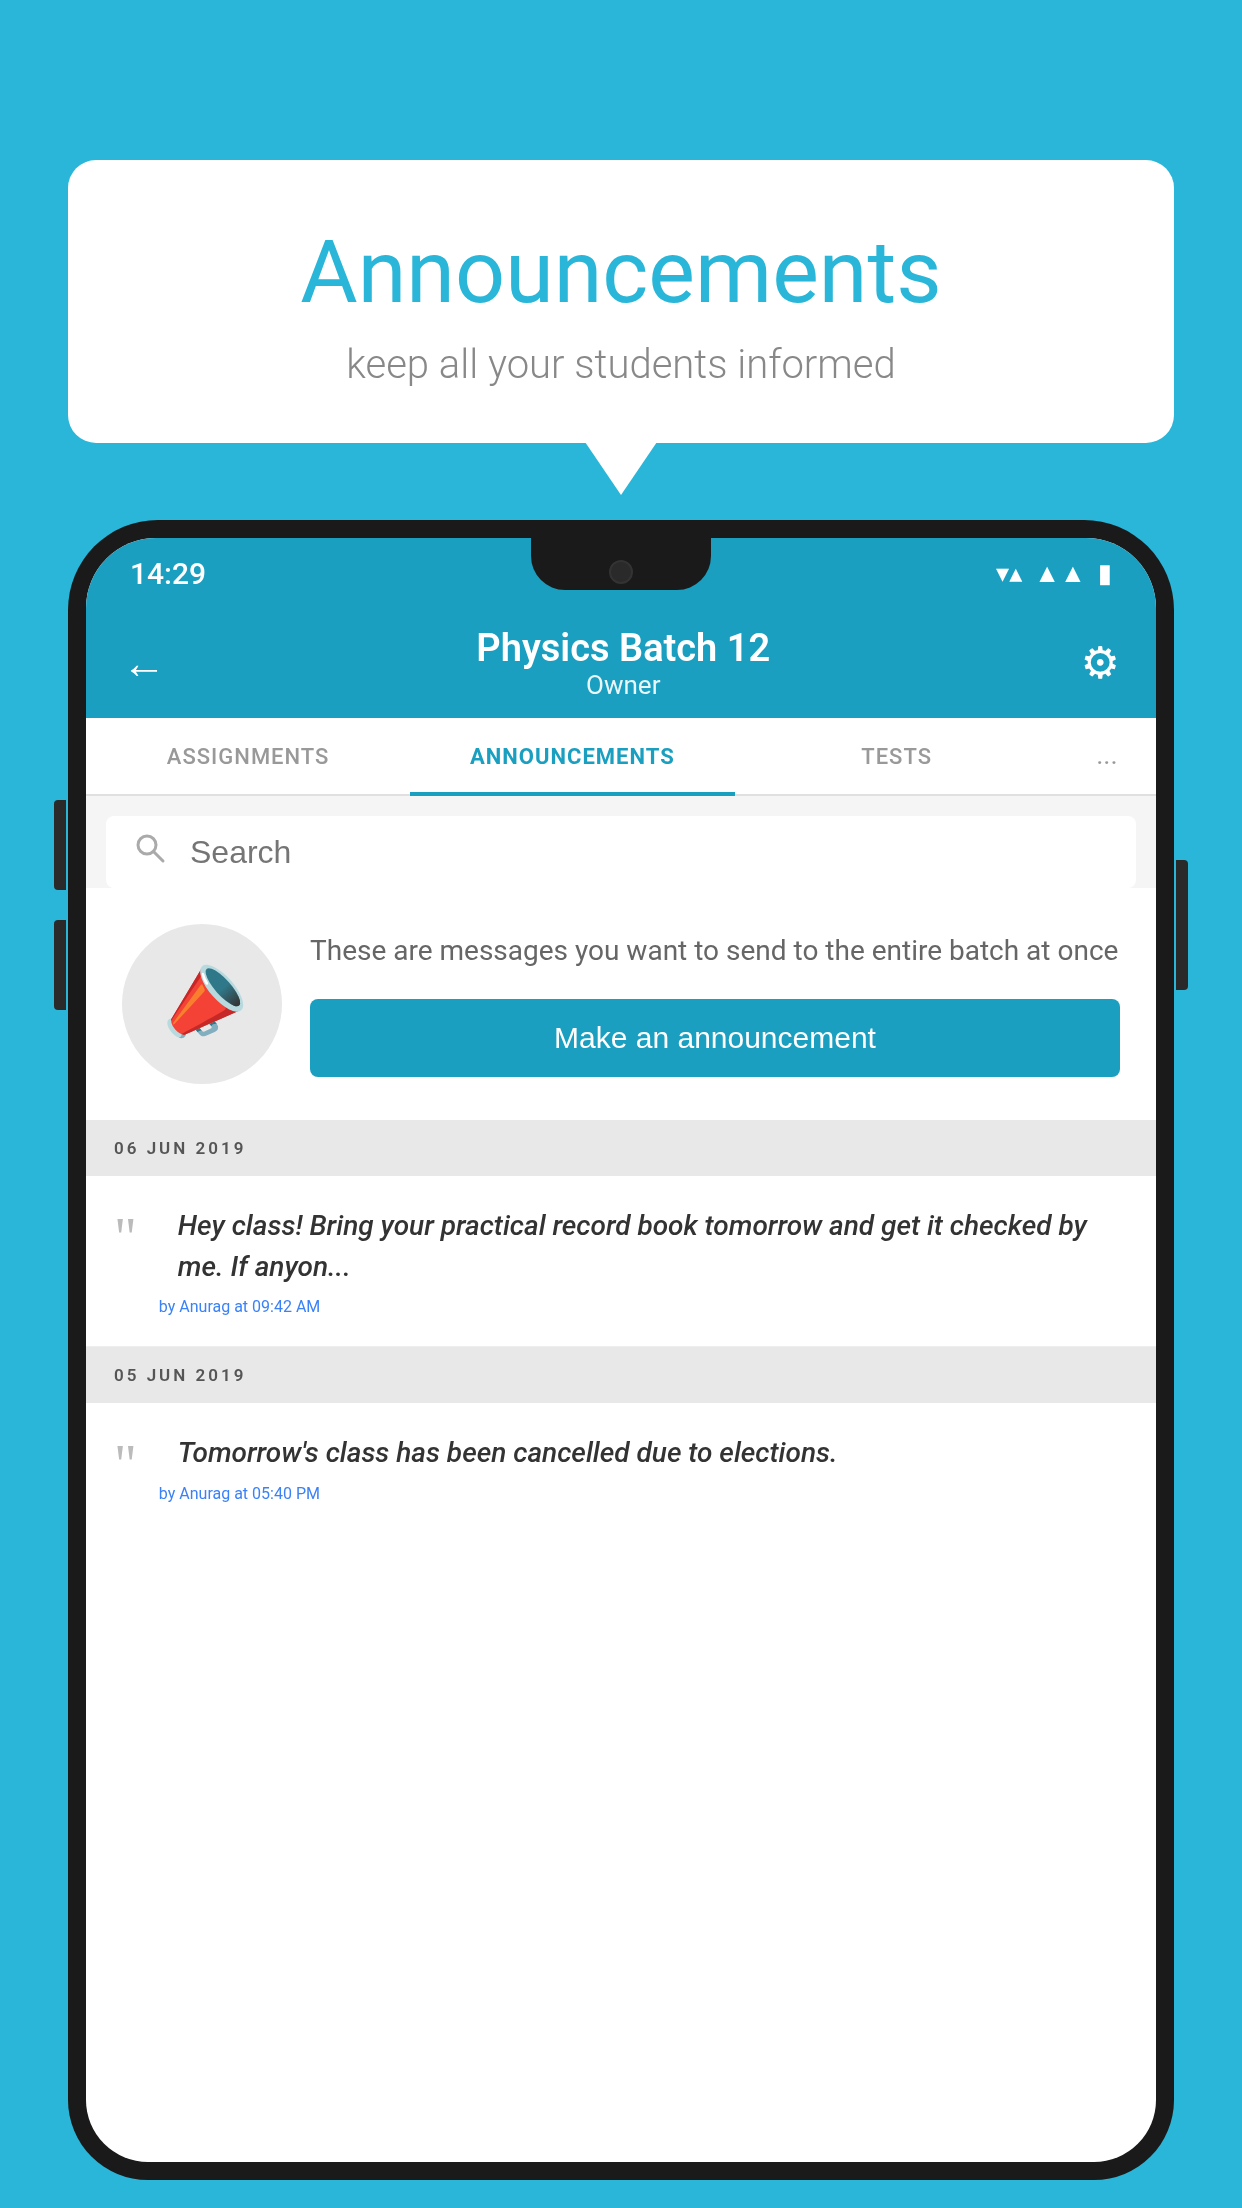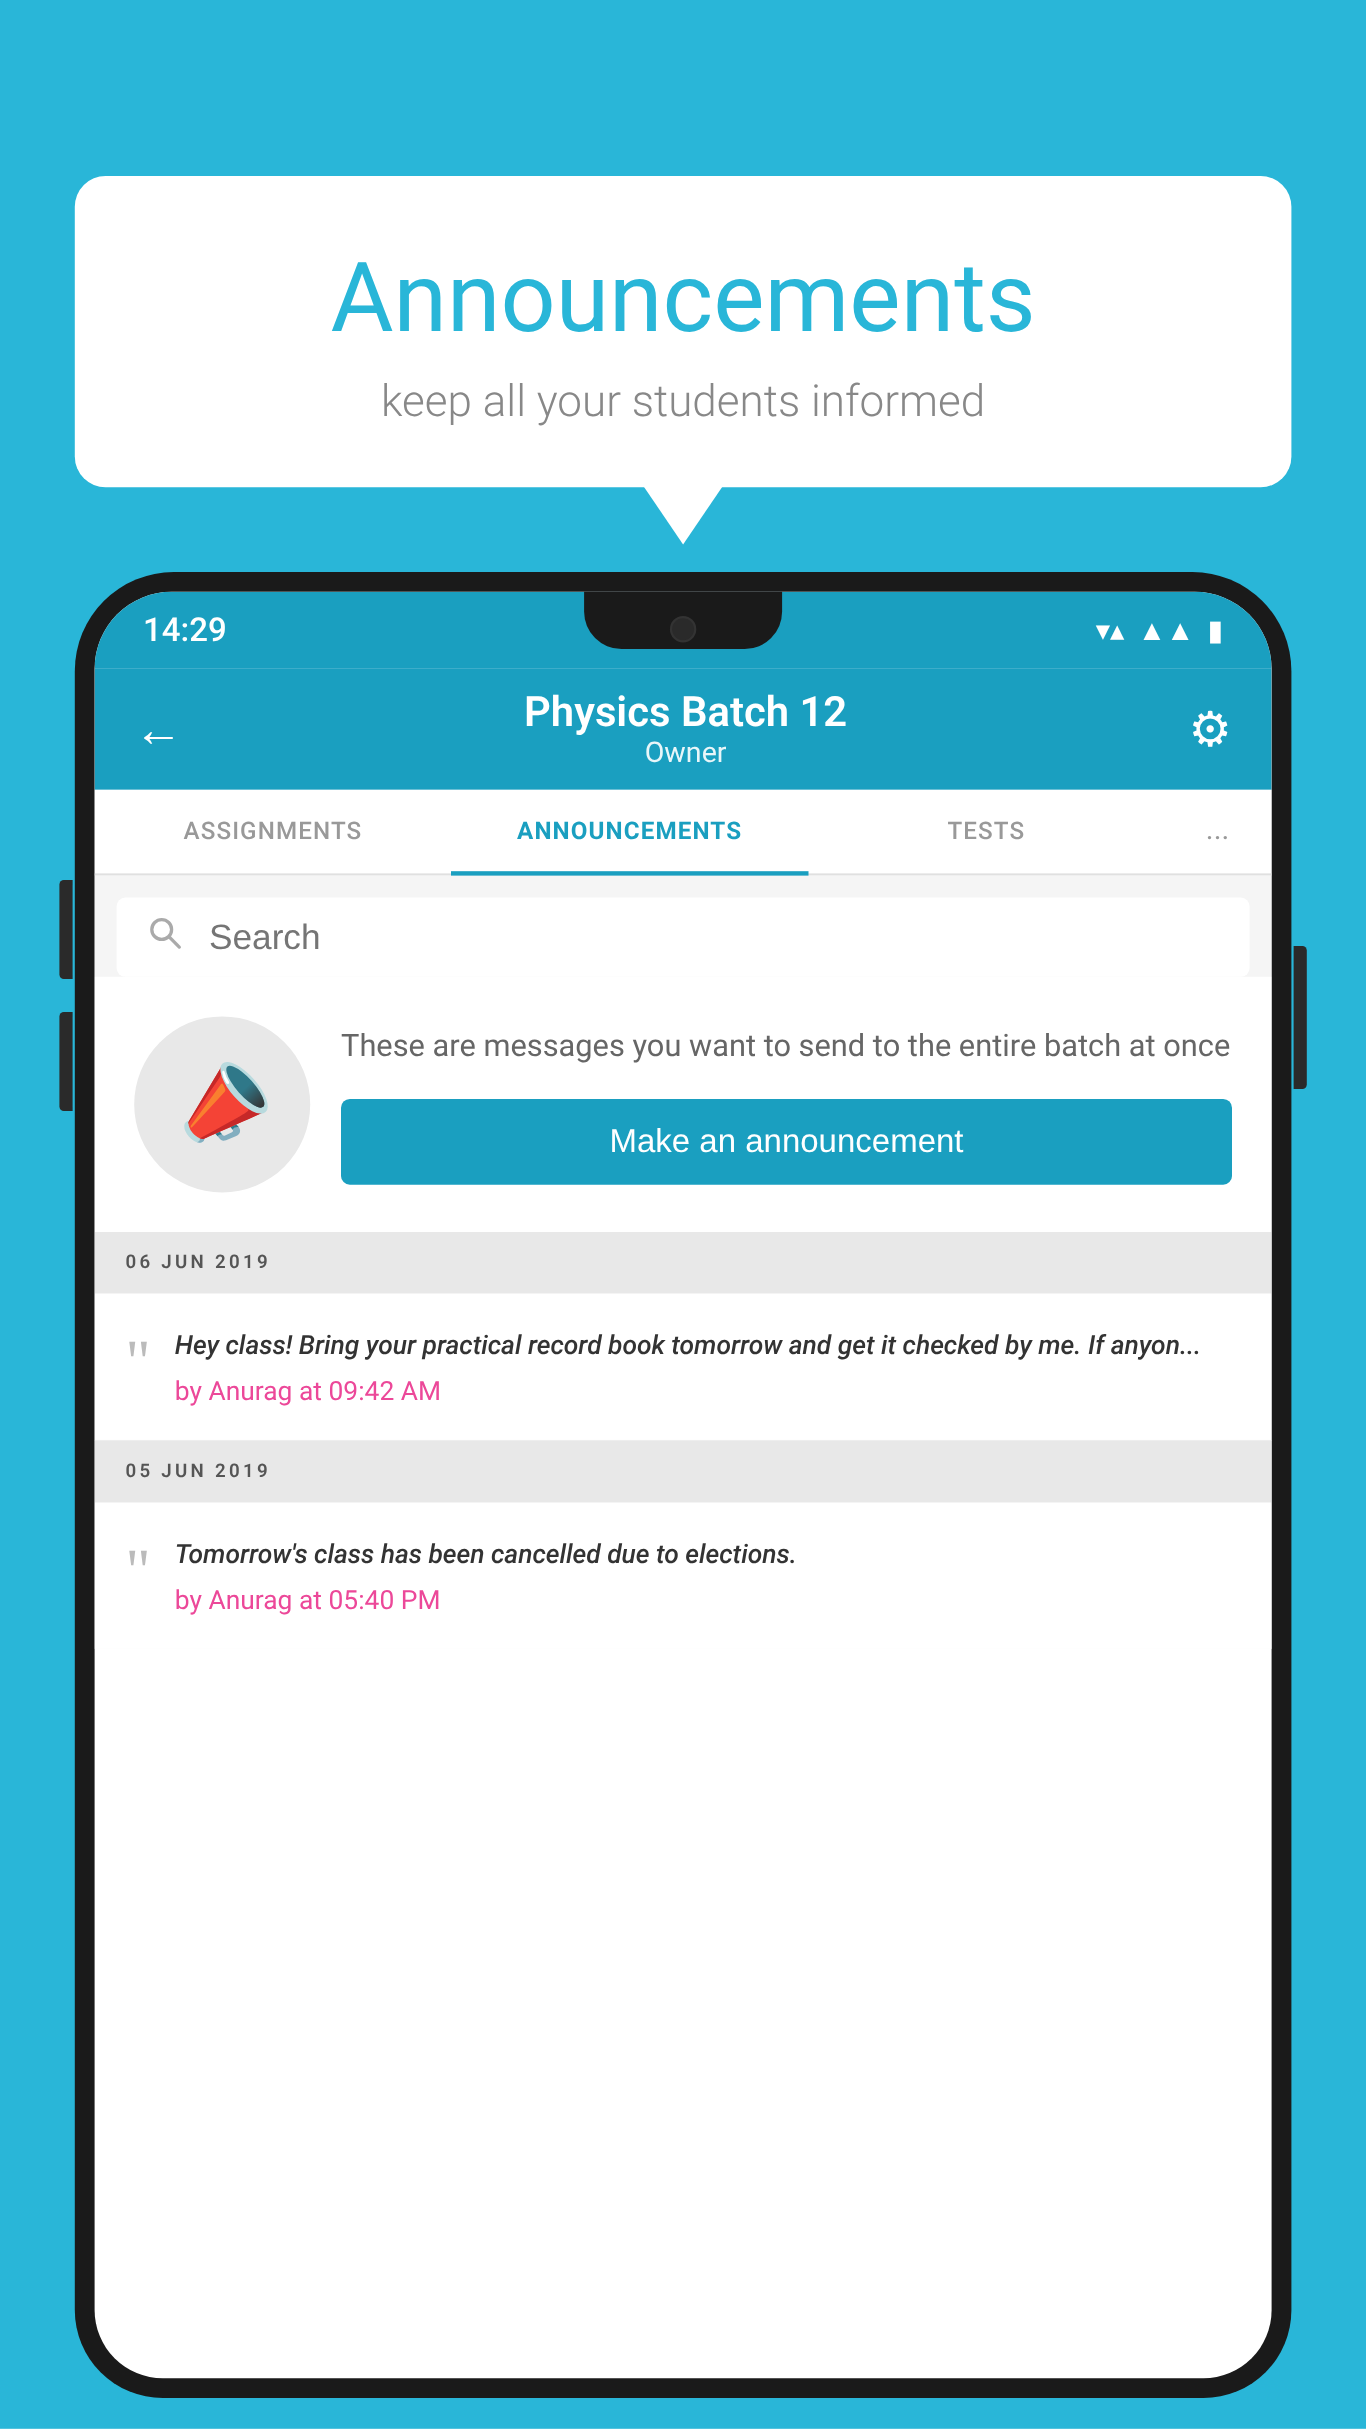--- a/index.html
+++ b/index.html
@@ -312,30 +312,31 @@
     }
     .quote-icon {
       font-size: 56px;
       color: #bbb;
       font-family: Georgia, serif;
       line-height: 1;
       margin-top: 4px;
     }
     .announcement-content {}
     .announcement-text {
-      font-size: 24px;
+      font-size: 28px;
       color: #333;
       font-style: italic;
       font-weight: 500;
       line-height: 1.45;
       margin-bottom: 10px;
+      margin-left: 19px;
     }
     .announcement-meta {
-      font-size: 24px;
-      color: #ec4899;
+      font-size: 16px;
+      color: #3b82f6;
     }
 
     
     .date-separator2 {
       background: #e8e8e8;
       padding: 18px 28px;
       font-size: 17px;
       font-weight: 600;
       color: #555;
       letter-spacing: 3px;

